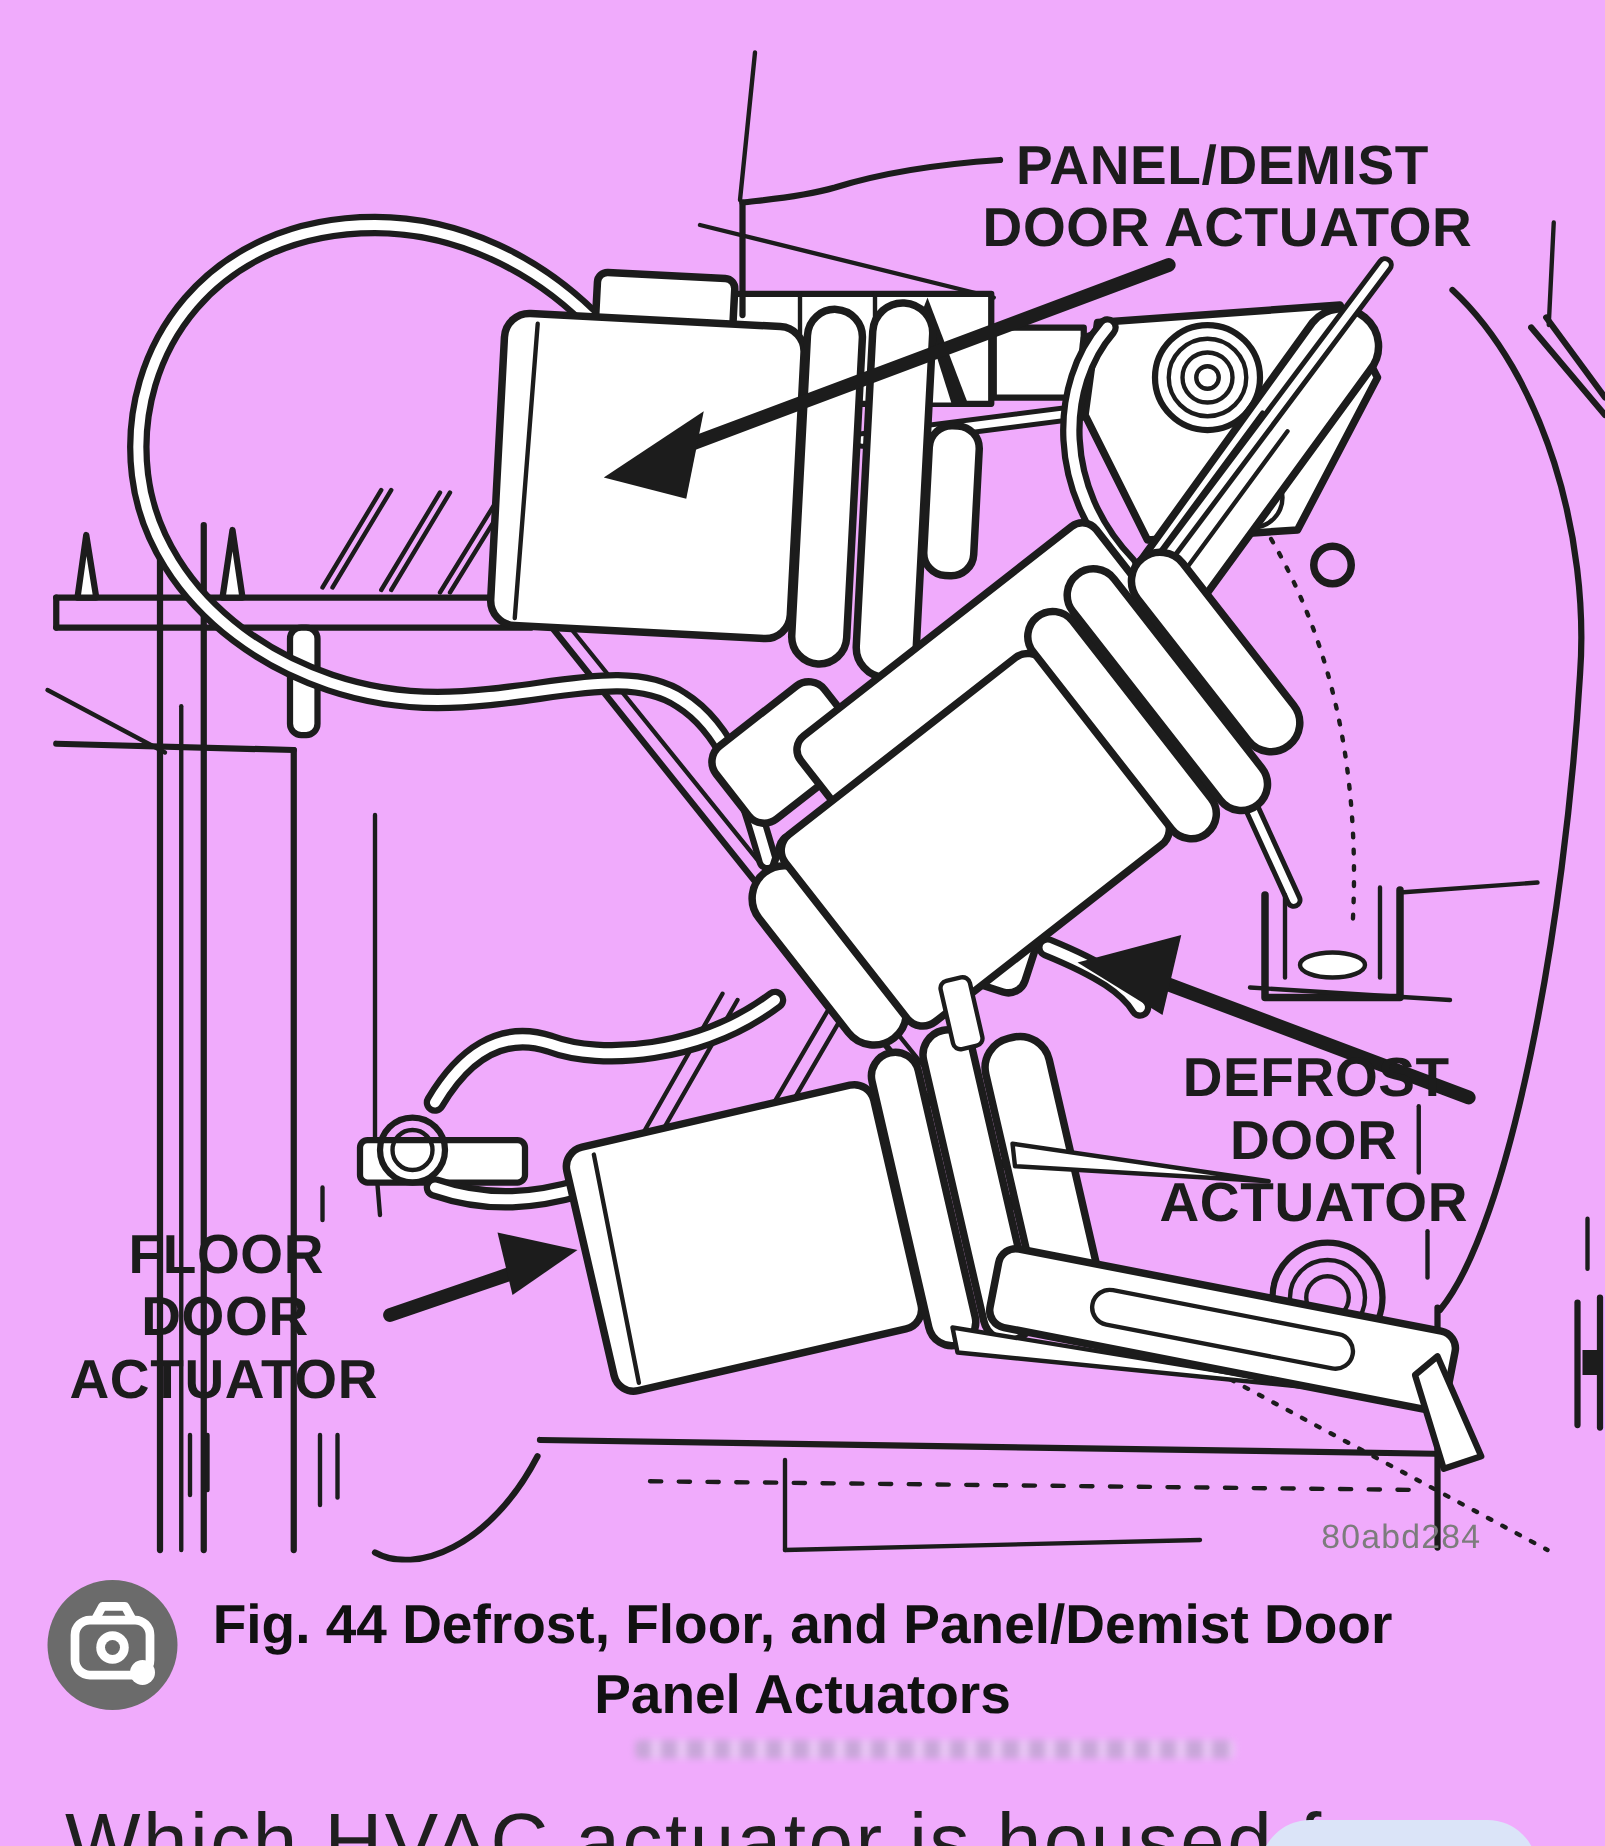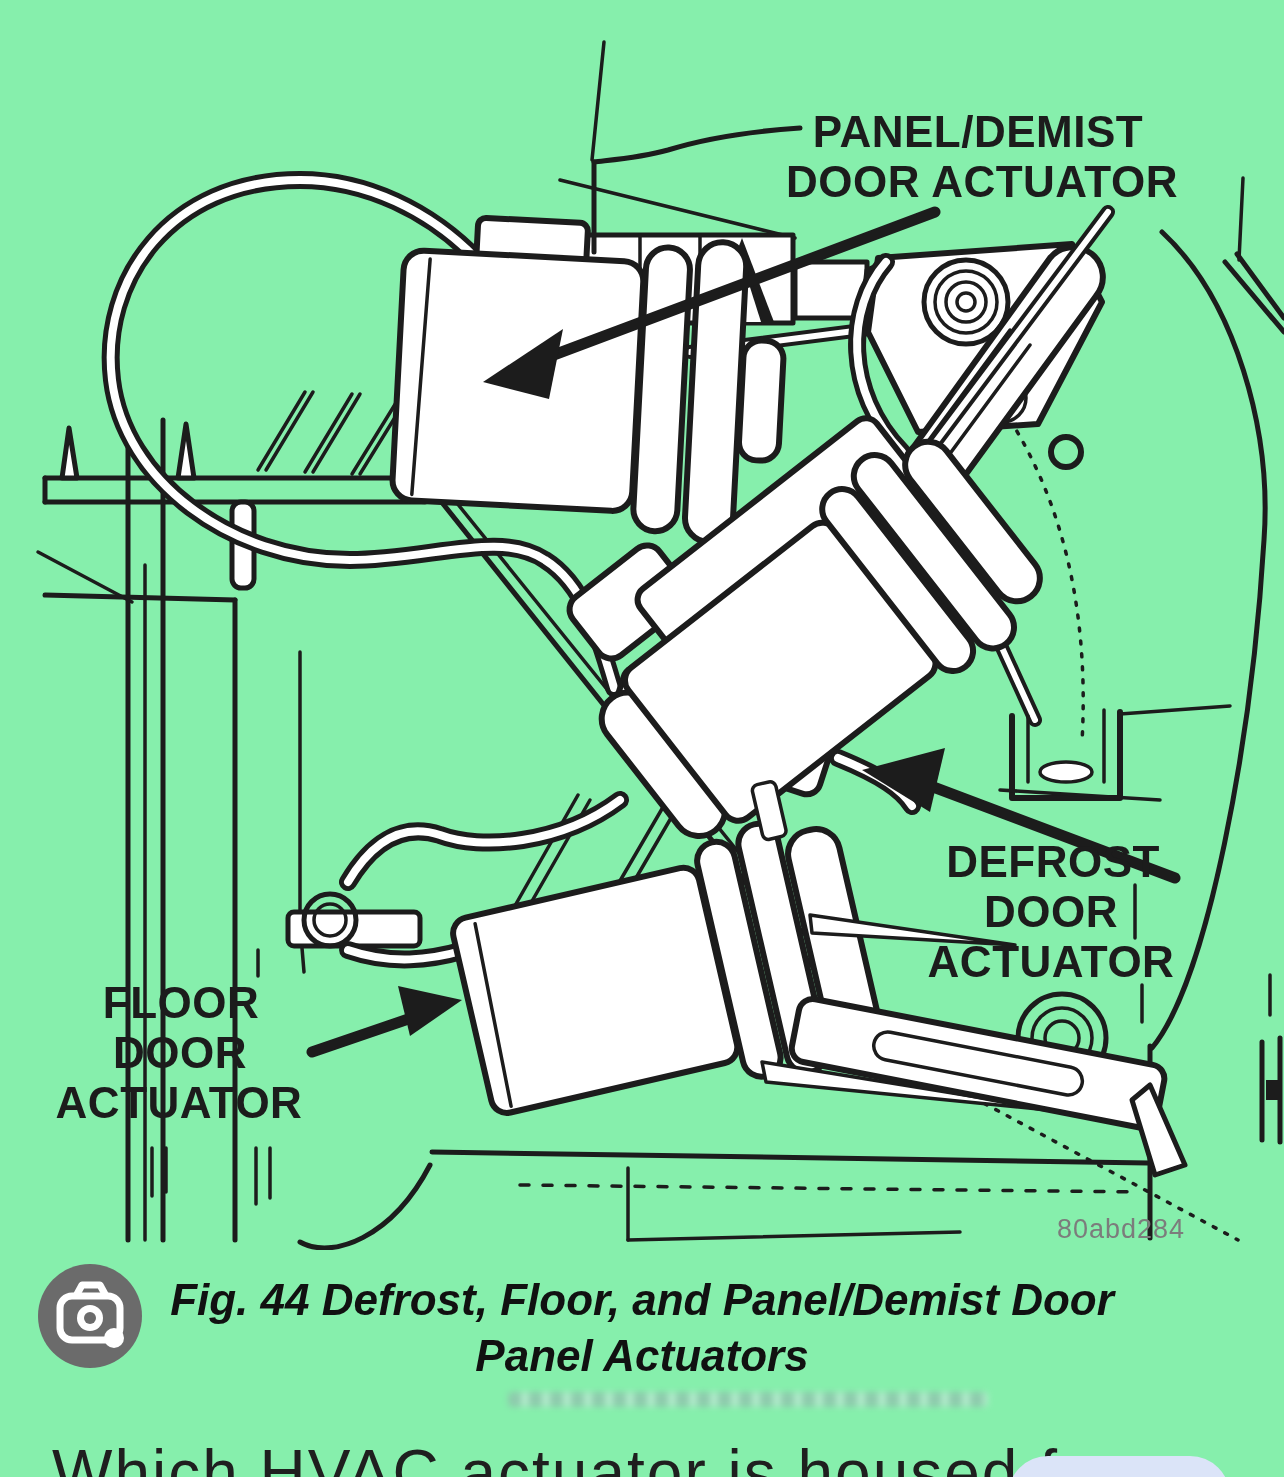--- a/index.html
+++ b/index.html
@@ -4,42 +4,42 @@
 <style>
   :root{
     --ink:#1c1c1c;
     --code:#7c7c7c;
     --camera-bg:#6b6b6b;
     --question:#1f1f1f;
     --pill:#dbe4f8;
   }
   html,body{margin:0;padding:0;background:#fff;}
   .page{
-    position:relative;width:1284px;height:1477px;background:#86efac;
+    position:relative;width:1284px;height:1477px;background:#f0abfc;
     overflow:hidden;font-family:"Liberation Sans",sans-serif;
   }
   svg{display:block;}
   
   .ln{stroke:var(--ink);fill:none;stroke-width:6;stroke-linecap:round;stroke-linejoin:round}
   .med{stroke-width:5}
   .thin{stroke-width:3.5}
   .fillw{fill:#fff}
   .hose{stroke:var(--ink);stroke-width:18;fill:none;stroke-linecap:round}
   .hose2{stroke:#fff;stroke-width:8;fill:none;stroke-linecap:round}
   .rod{stroke:var(--ink);stroke-width:14;fill:none;stroke-linecap:round}
   .rod2{stroke:#fff;stroke-width:6;fill:none;stroke-linecap:round}
   .blk{fill:var(--ink);stroke:none}
   .dash{stroke-dasharray:3 10}
   .dash2{stroke-dasharray:9 14}
   text.lbl{font-family:"Liberation Sans",sans-serif;font-weight:bold;font-size:44px;fill:var(--ink);letter-spacing:.5px}
   text.code{font-family:"Liberation Sans",sans-serif;font-size:27px;fill:var(--code);letter-spacing:1px}
 
   .caption{
     position:absolute;left:0;top:1272px;width:100%;text-align:center;
-    font-weight:bold;font-style:italic;font-size:44px;line-height:56px;color:#111;
+    font-weight:bold;font-size:44px;line-height:56px;color:#111;
   }
   .caption-ghost{
     position:absolute;left:508px;top:1392px;width:480px;height:15px;border-radius:4px;
     background:repeating-linear-gradient(90deg,#98a0ae 0 13px,#e4e8f0 13px 21px);
     filter:blur(3px);opacity:.45;
   }
   .camera-badge{
     position:absolute;left:38px;top:1264px;width:104px;height:104px;border-radius:50%;
     background:var(--camera-bg);
   }

